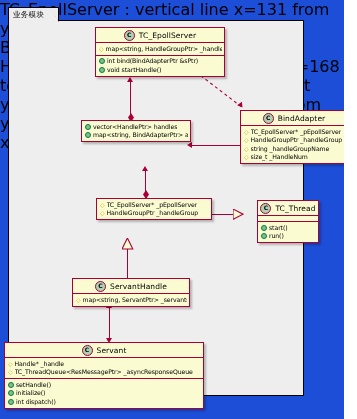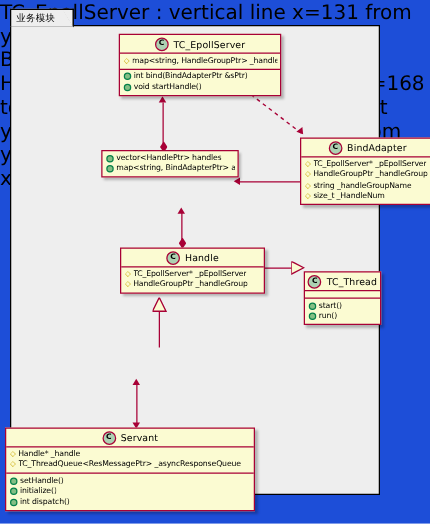--- a/index.html
+++ b/index.html
@@ -300,56 +300,64 @@
       </div>
       <div class="member">
         <span class="vis-method" style="background:#84be84;"></span>
         <span class="member-text">map&lt;string, BindAdapterPtr&gt; adapters</span>
       </div>
     </div>
   </div>
 
   
   <div class="uml-class" id="cls-handle" style="left:96px; top:198px; width:116px;">
-    <div class="uml-header">
-      <span class="class-circle">C</span>
-      <span class="class-title">Handle</span>
-    </div>
     <div class="uml-section" style="border-bottom:none;">
       <div class="member">
         <span class="vis-field">◇</span>
         <span class="member-text">TC_EpollServer*  _pEpollServer</span>
       </div>
       <div class="member">
         <span class="vis-field">◇</span>
         <span class="member-text">HandleGroupPtr  _handleGroup</span>
       </div>
     </div>
   </div>
 
   
-  <div class="uml-class" id="cls-tcthread" style="left:243px; top:200px; width:62px;margin-top:17px;">
+  <div class="uml-class" id="cls-tcthread" style="left:257px; top:200px; width:62px;">
     <div class="uml-header">
       <span class="class-circle">C</span>
       <span class="class-title">TC_Thread</span>
     </div>
     <div class="uml-section empty"></div>
     <div class="uml-section" style="border-bottom:none;">
       <div class="member">
         <span class="vis-method"></span>
         <span class="member-text">start()</span>
       </div>
       <div class="member">
         <span class="vis-method"></span>
         <span class="member-text">run()</span>
       </div>
     </div>
   </div>
 
   
+  <div class="uml-class" id="cls-servanthandle" style="left:72px; top:278px; width:118px;">
+    <div class="uml-header">
+      <span class="class-circle">C</span>
+      <span class="class-title">ServantHandle</span>
+    </div>
+    <div class="uml-section" style="border-bottom:none;">
+      <div class="member">
+        <span class="vis-field">◇</span>
+        <span class="member-text">map&lt;string, ServantPtr&gt; _servants</span>
+      </div>
+    </div>
+  </div>
 
   
   <div class="uml-class" id="cls-servant" style="left:4px; top:342px; width:200px;">
     <div class="uml-header">
       <span class="class-circle">C</span>
       <span class="class-title">Servant</span>
     </div>
     <div class="uml-section">
       <div class="member">
         <span class="vis-field">◇</span>

